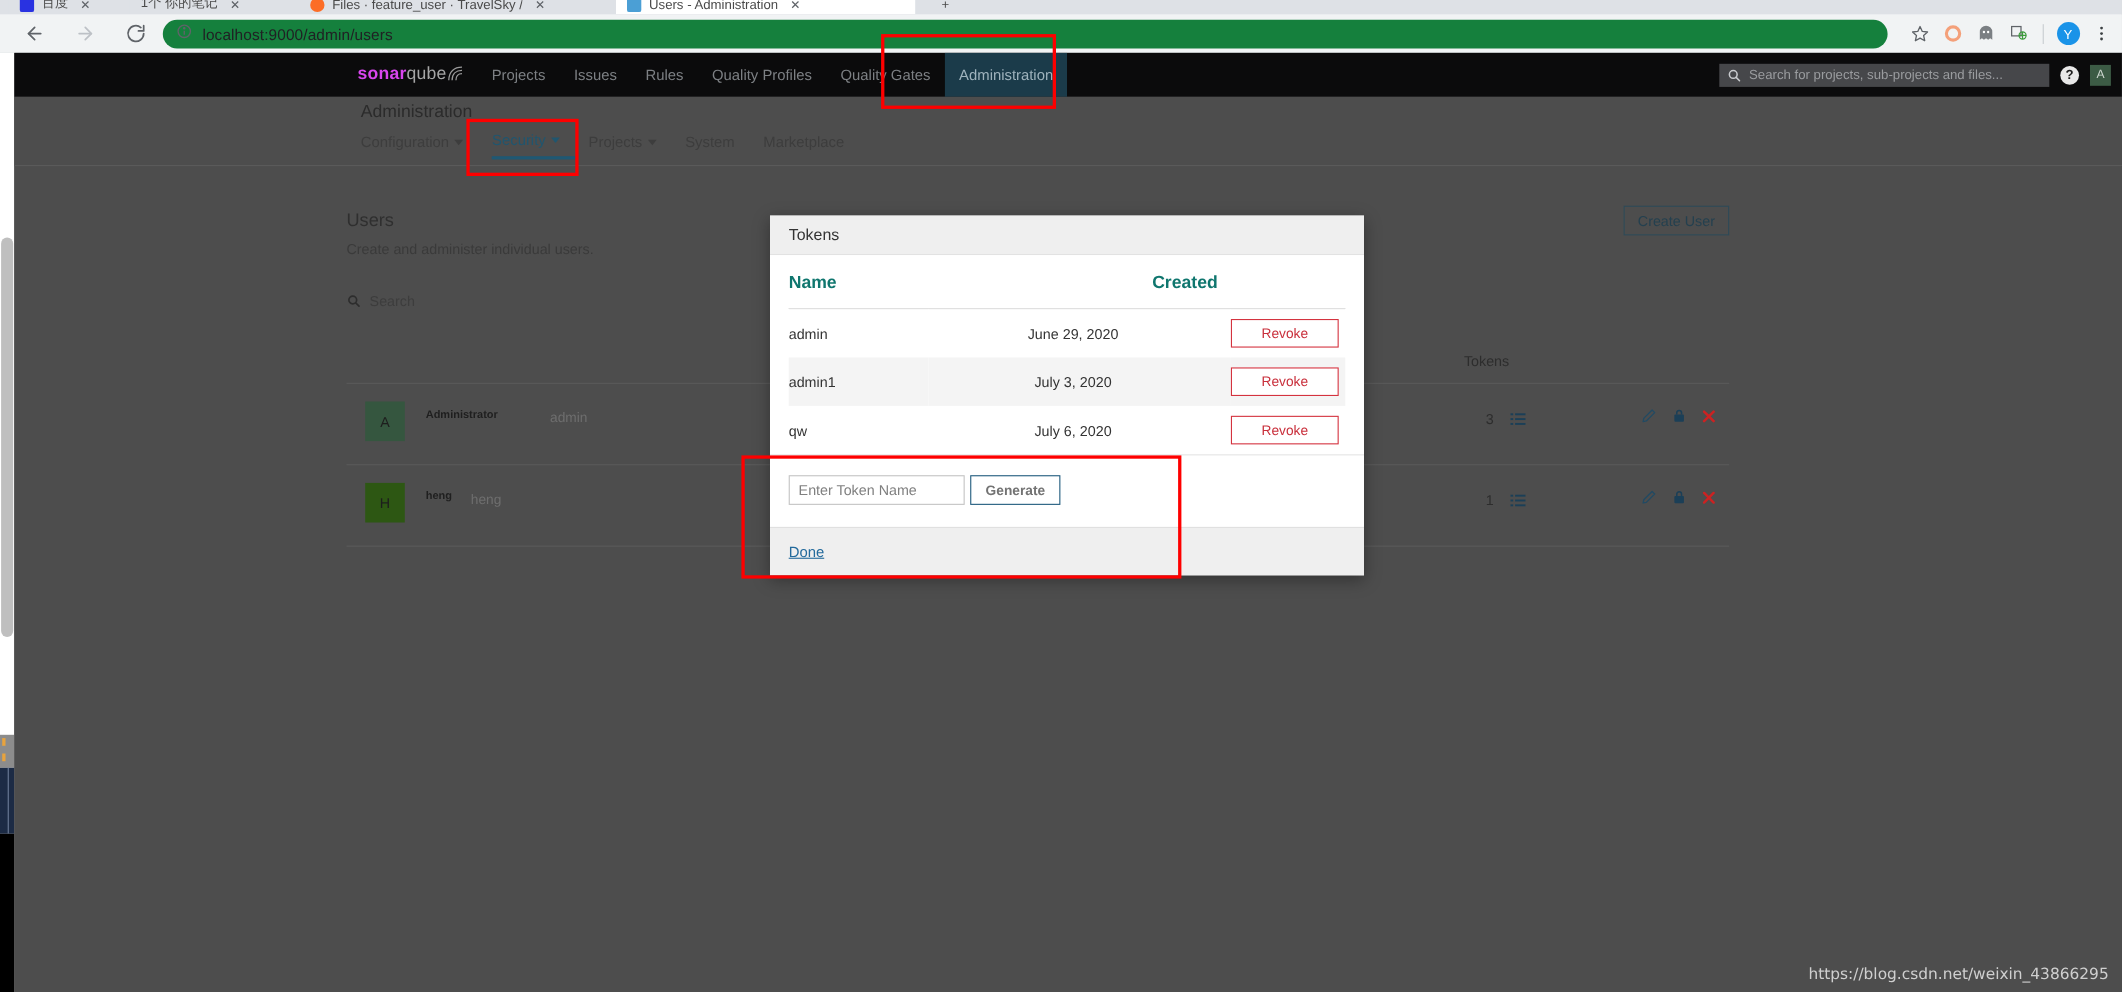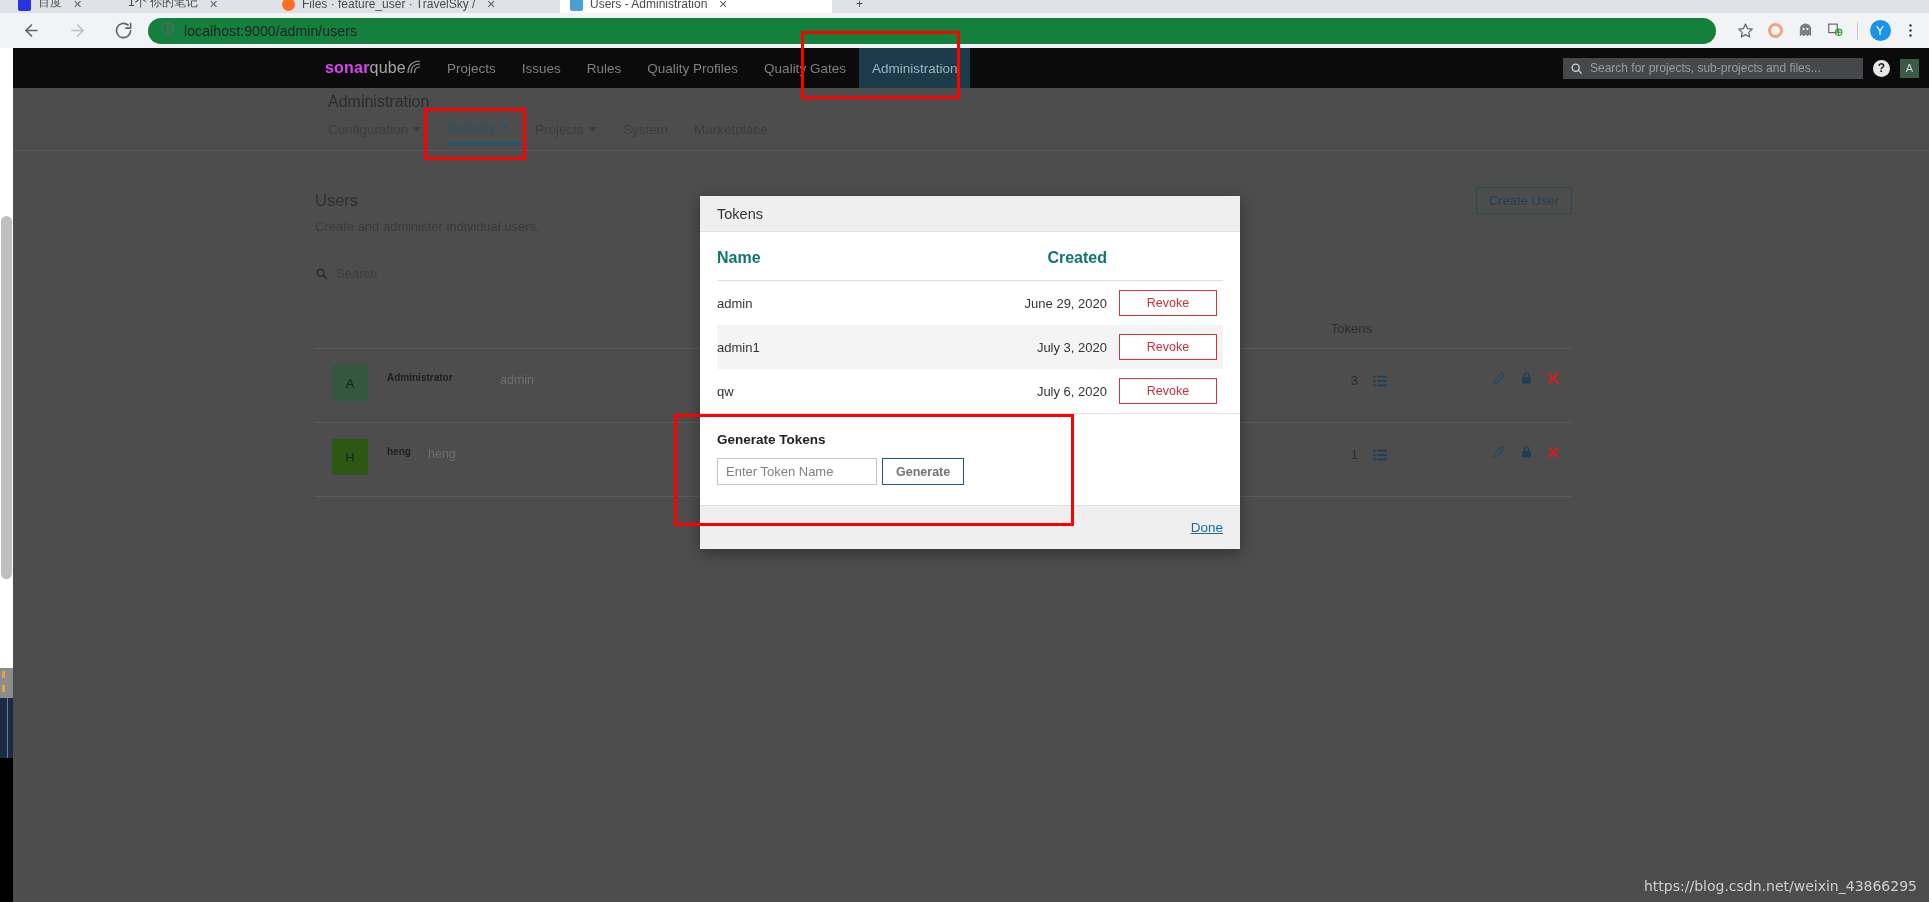--- a/index.html
+++ b/index.html
@@ -108,30 +108,30 @@
   }
   #tokens-modal .m-head { height: 36px; background: #efefef; border-bottom: 1px solid #e0e0e0; display: flex; align-items: center; padding: 0 17px; }
   #tokens-modal .m-head span { font-size: 14.5px; color: #333; }
   #tokens-modal .m-body { background: #fff; padding: 0 17px; }
   #tk-table { width: 100%; border-collapse: collapse; }
   #tk-table th { font-size: 16px; color: #0f766e; font-weight: 700; text-align: left; padding: 17px 0 13px 0; }
   #tk-table th.c { text-align: right; padding-right: 12px; }
   #tk-table th.a { width: 104px; }
   #tk-table thead tr { border-bottom: 1px solid #e0e0e0; }
   #tk-table td { font-size: 13px; color: #333; padding: 9px 0; }
-  #tk-table td.c { text-align: right; padding-right: 12px; }
+  #tk-table td.c { text-align: center; padding-right: 12px; }
   #tk-table tr.alt { background: #f4f4f4; }
   .revoke-btn { width: 98px; border: 1px solid #d4333f; color: #c9303c; background: #fff; font-size: 12.5px; padding: 5px 0; font-family: inherit; }
   #gen-sect { border-top: 1px solid #e4e4e4; padding: 18px 17px 20px 17px; background: #fff; }
   #gen-sect .lbl { font-size: 13.5px; color: #222; font-weight: 600; margin-bottom: 11px; }
   #gen-row { display: flex; align-items: stretch; gap: 5px; }
   #token-name-input { width: 160px; height: 27px; border: 1px solid #c4c4c4; padding: 0 8px; font-size: 13px; color: #333; font-family: inherit; background: #fff; }
   #token-name-input::placeholder { color: #808080; }
   #generate-btn { border: 1px solid #1f5a7d; color: #737373; background: #fff; font-size: 12.5px; font-weight: 600; padding: 0 13px; height: 27px; font-family: inherit; }
-  #tokens-modal .m-foot { height: 44px; background: #efefef; border-top: 1px solid #e0e0e0; display: flex; align-items: center; justify-content: flex-end; padding: 0 17px; }
+  #tokens-modal .m-foot { height: 44px; background: #efefef; border-top: 1px solid #e0e0e0; display: flex; align-items: center; justify-content: flex-start; padding: 0 17px; }
   #done-link { font-size: 13.5px; color: #236a9c; text-decoration: underline; }
 
   
   .annot { position: absolute; border: 3px solid #fe0000; pointer-events: none; }
 
   
   #watermark { position: absolute; right: 12px; bottom: 8px; font-size: 14px; color: #cfcfcf; font-family: "DejaVu Sans", sans-serif; }
 </style>
 </head>
 <body>
@@ -431,21 +431,20 @@
               <td>qw</td>
               <td class="c">July 6, 2020</td>
               <td>
                 <button class="revoke-btn">Revoke</button>
               </td>
             </tr>
           </tbody>
         </table>
       </div>
       <div id="gen-sect">
-        <div class="lbl">Generate Tokens</div>
         <div id="gen-row">
           <input id="token-name-input" type="text" placeholder="Enter Token Name" style="">
           <button id="generate-btn">Generate</button>
         </div>
       </div>
       <div class="m-foot">
         <a id="done-link" href="#">Done</a>
       </div>
     </div>
   </div>

